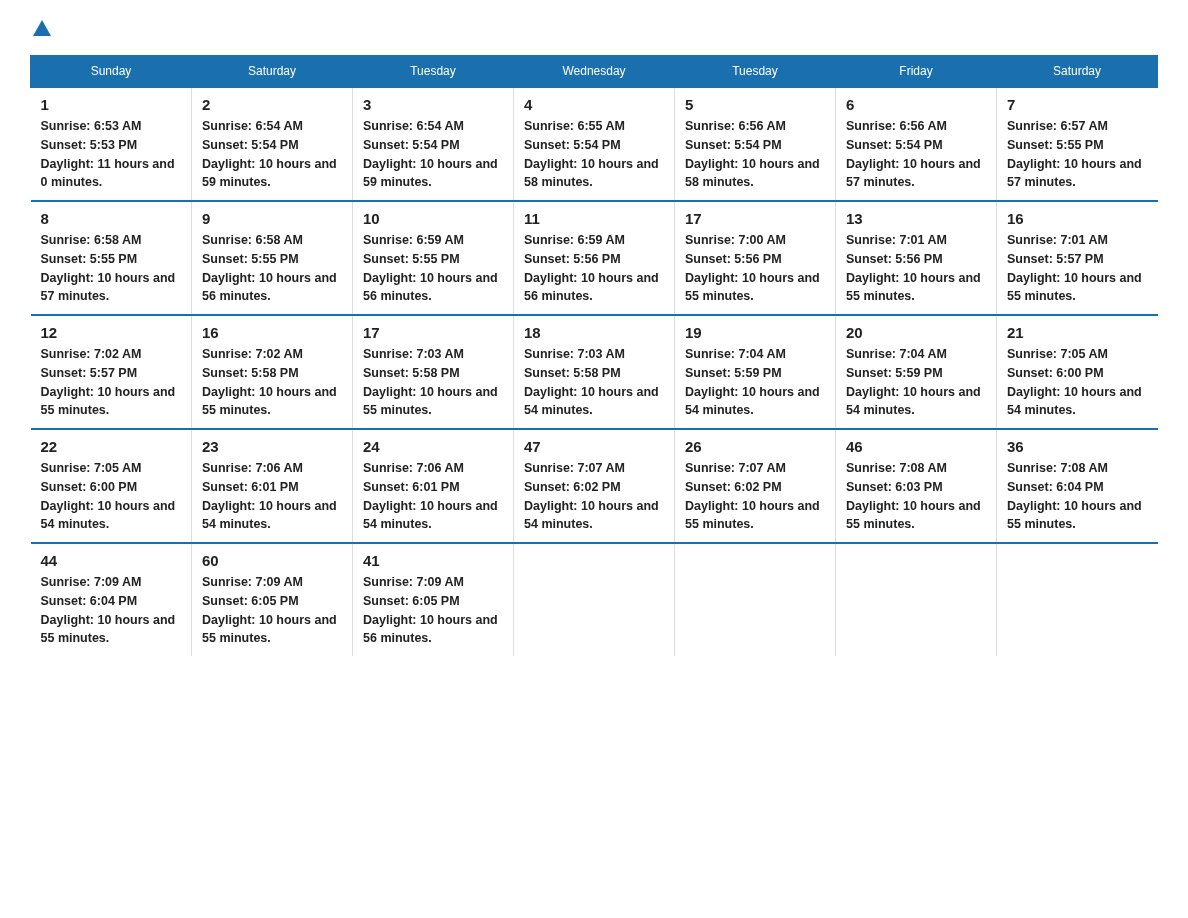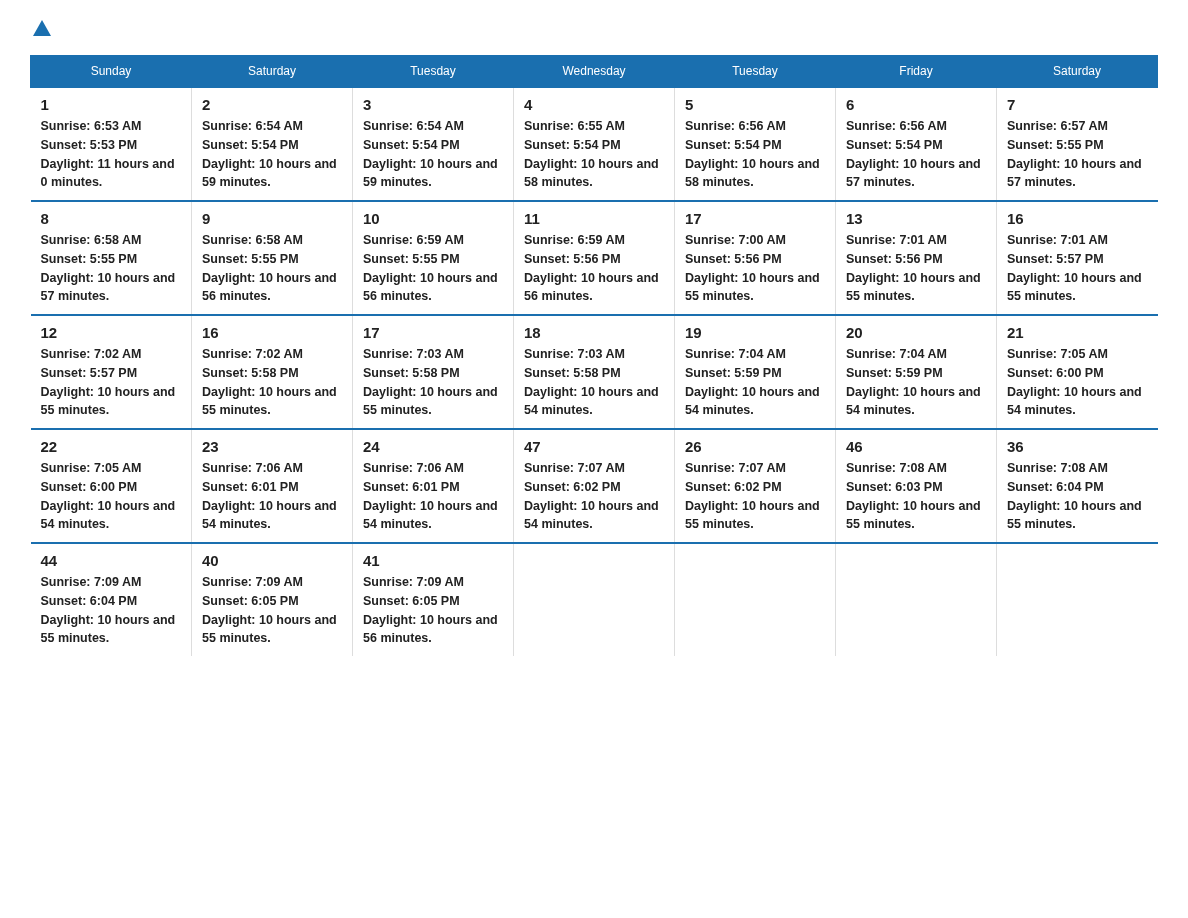--- a/index.html
+++ b/index.html
@@ -255,21 +255,21 @@
           <span class="day-num">36</span>
           <span class="day-info">Sunrise: 7:08 AM<br>Sunset: 6:04 PM<br>Daylight: 10 hours and 55 minutes.</span>
         </td>
       </tr>
       <tr>
         <td>
           <span class="day-num">44</span>
           <span class="day-info">Sunrise: 7:09 AM<br>Sunset: 6:04 PM<br>Daylight: 10 hours and 55 minutes.</span>
         </td>
         <td>
-          <span class="day-num">40</span>
+          <span class="day-num">60</span>
           <span class="day-info">Sunrise: 7:09 AM<br>Sunset: 6:05 PM<br>Daylight: 10 hours and 55 minutes.</span>
         </td>
         <td>
           <span class="day-num">41</span>
           <span class="day-info">Sunrise: 7:09 AM<br>Sunset: 6:05 PM<br>Daylight: 10 hours and 56 minutes.</span>
         </td>
         <td class="empty-cell"></td>
         <td class="empty-cell"></td>
         <td class="empty-cell"></td>
         <td class="empty-cell"></td>

